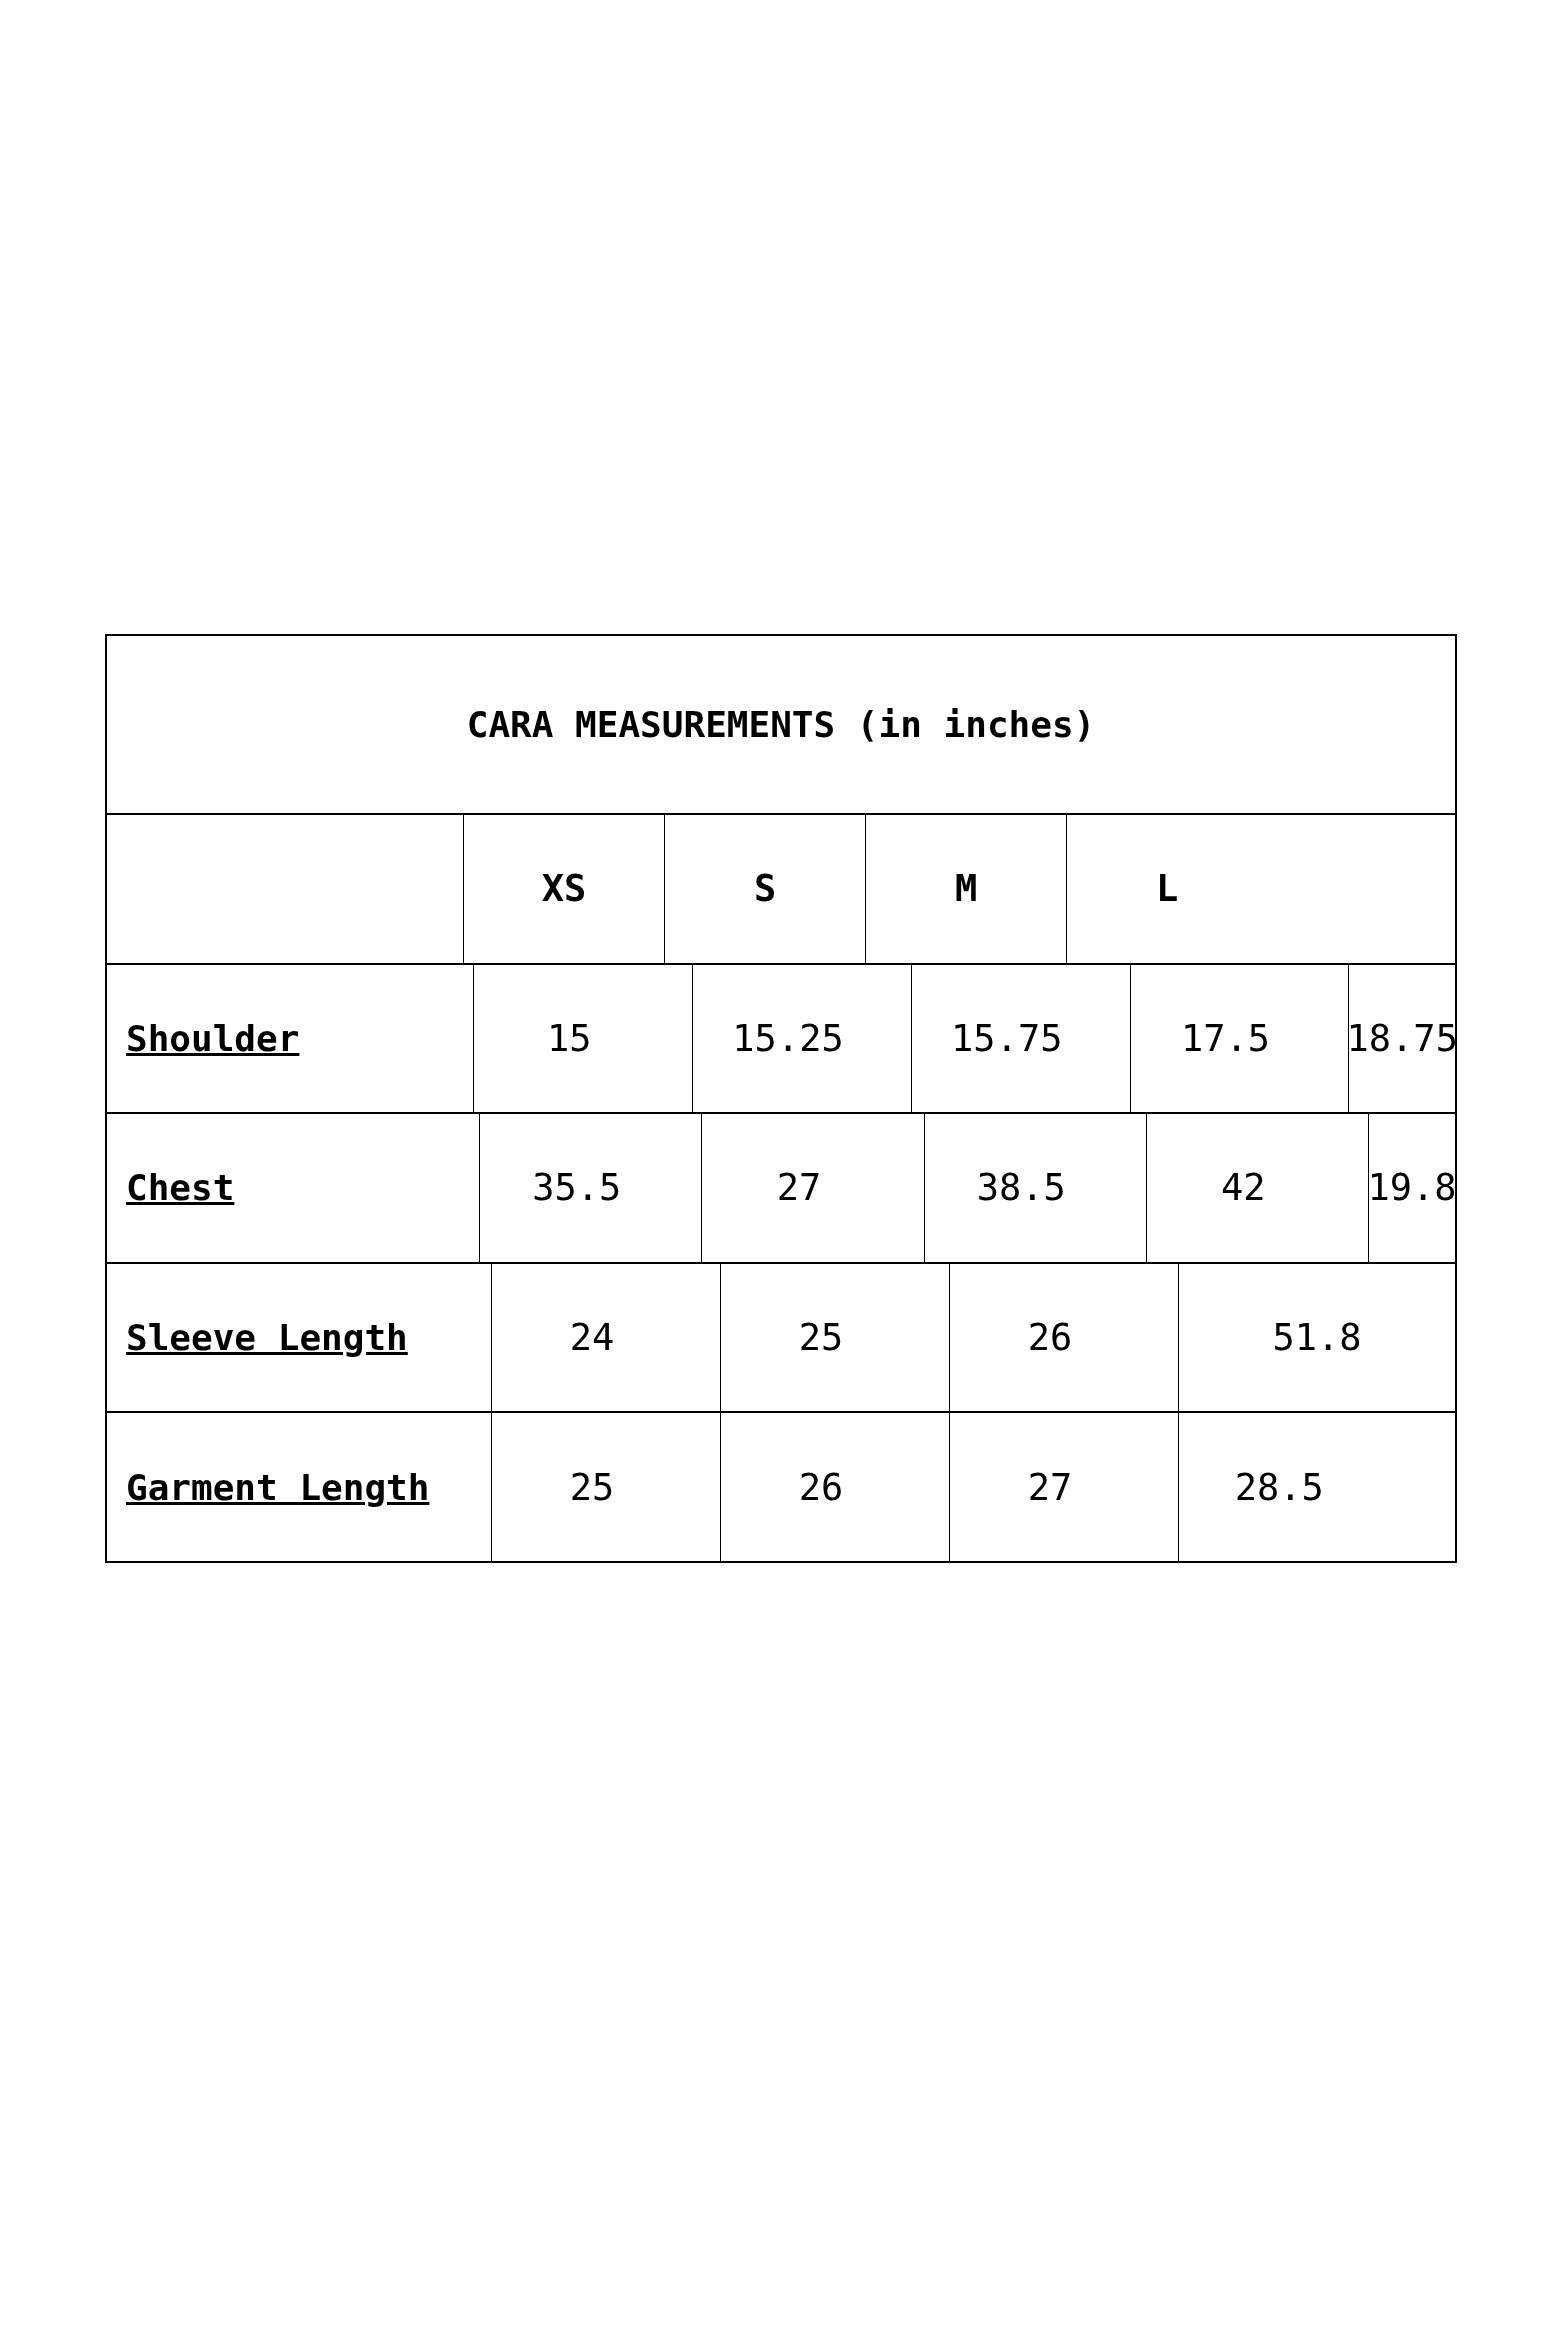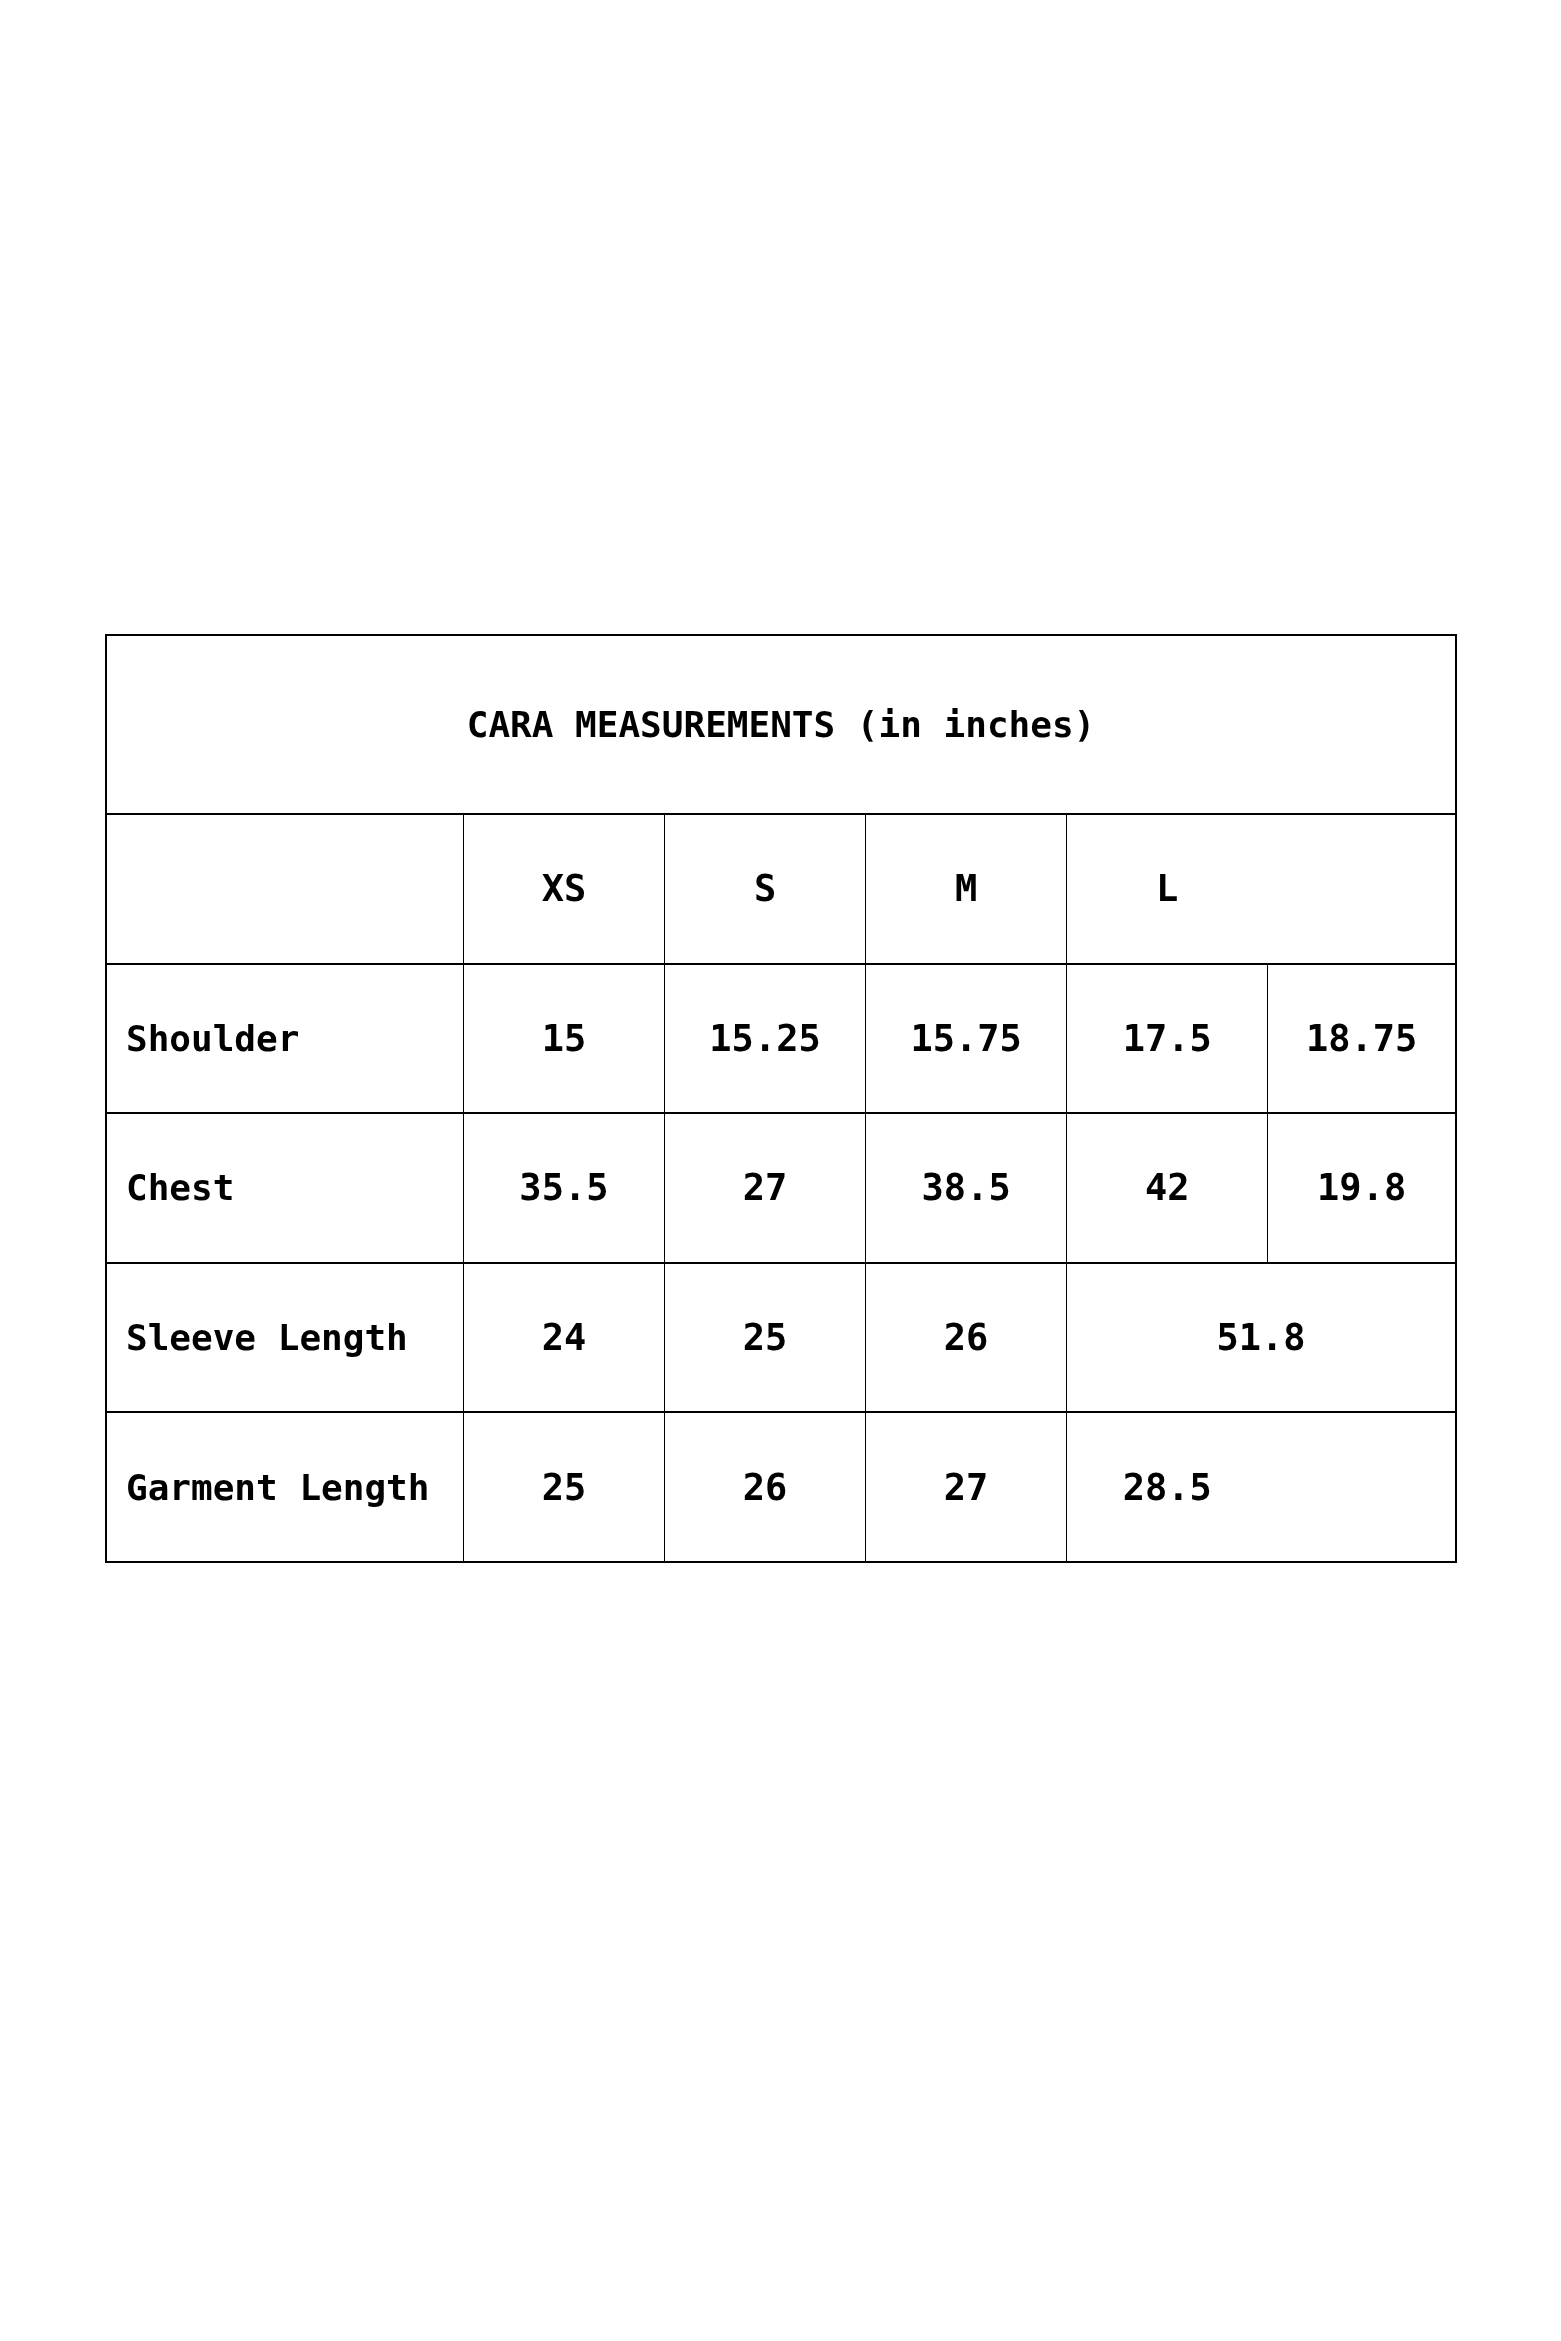--- a/index.html
+++ b/index.html
@@ -47,36 +47,37 @@
   .cell:first-child {
     border-left: none;
     border-radius: 16px;
   }
   .title-cell {
     width: 100%;
     font-weight: bold;
     font-size: 36px;
     letter-spacing: 0px;
   }
-  .c0 { width: 26.4%; }
+  .c0 { width: 26.4%; text-decoration: underline; }
   .c1, .c2, .c3, .c4 { width: 14.92%; }
   .c5 { flex: 1 1 auto; }
   .label-cell {
     justify-content: flex-start;
     padding-left: 19px;
     font-weight: bold;
     font-size: 36px;
   }
   .header-cell {
     font-weight: bold;
     font-size: 37px;
   }
   .value-cell {
-    font-weight: bold;
+    font-weight: normal;
     font-size: 37px;
+    margin-left: 28px;
   }
 </style>
 </head>
 <body>
 
 <div class="size-table">
 
   <div class="trow title-row">
     <div class="cell title-cell">CARA MEASUREMENTS (in inches)</div>
   </div>

